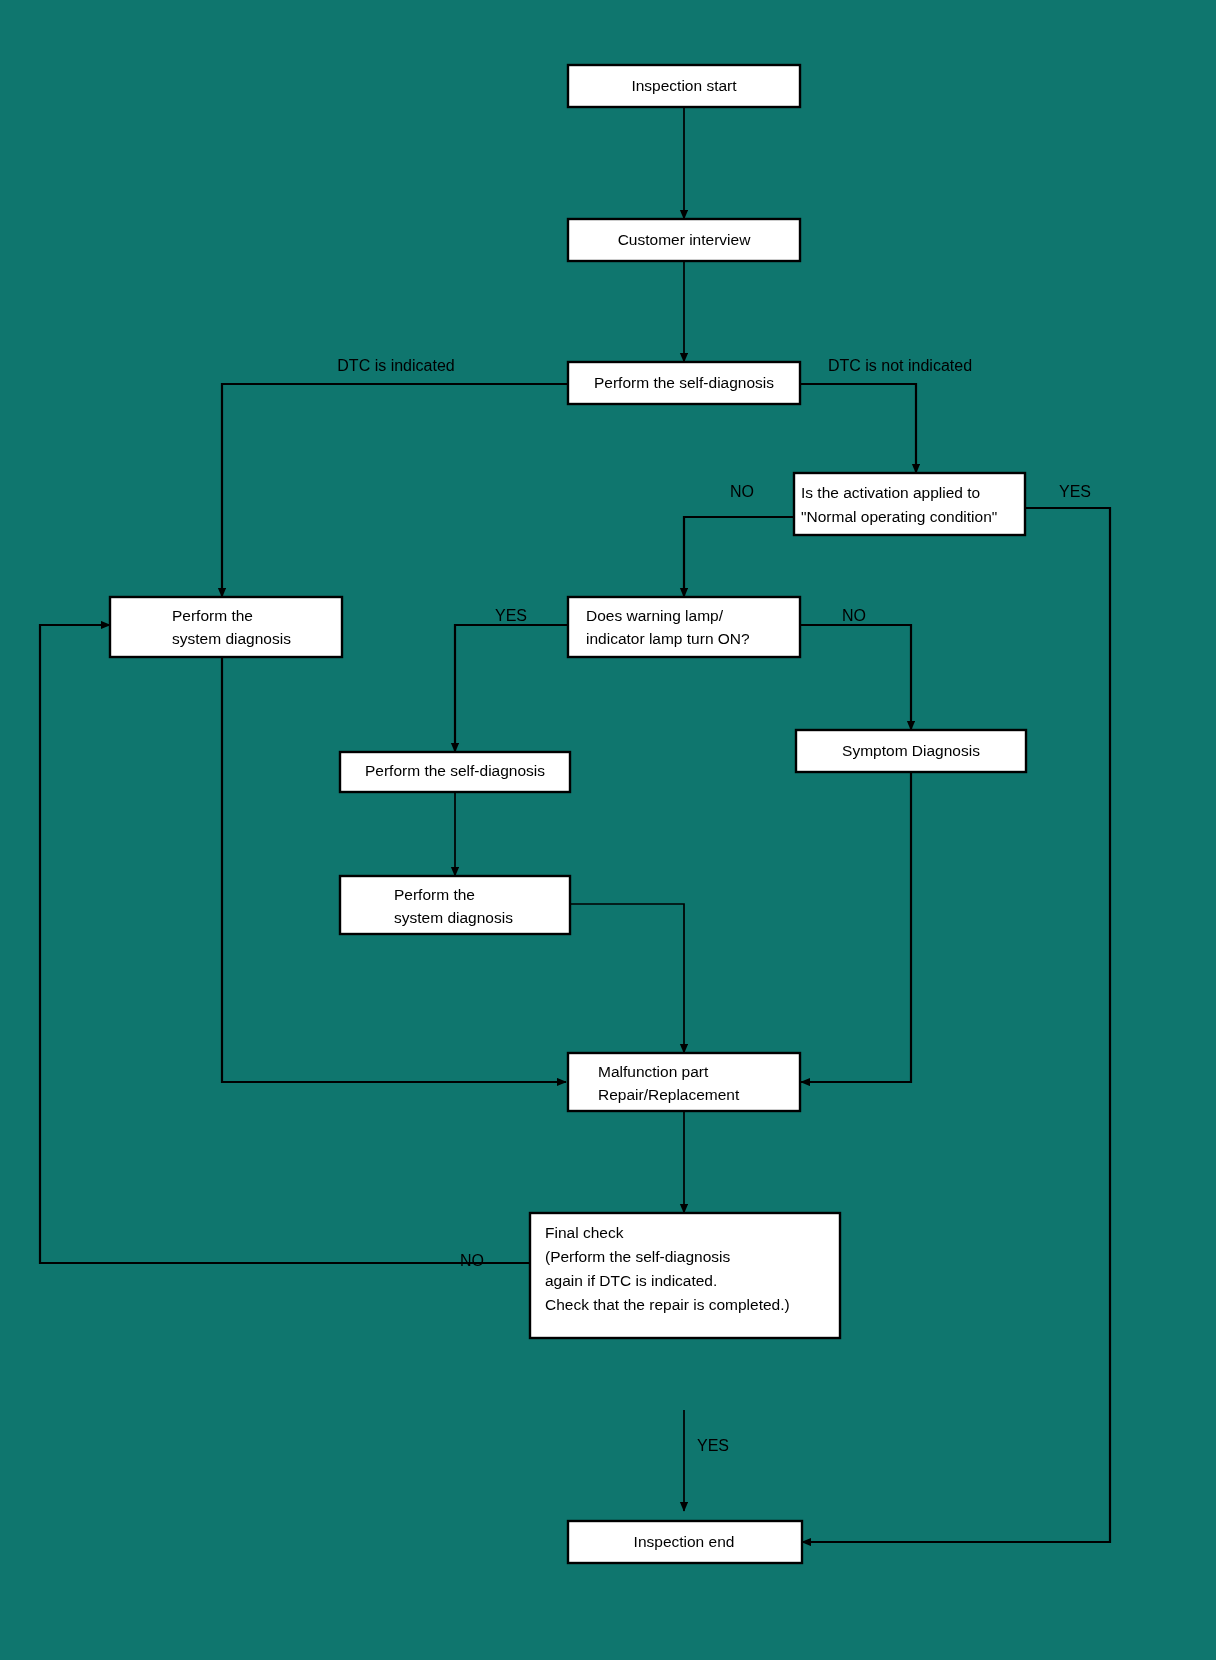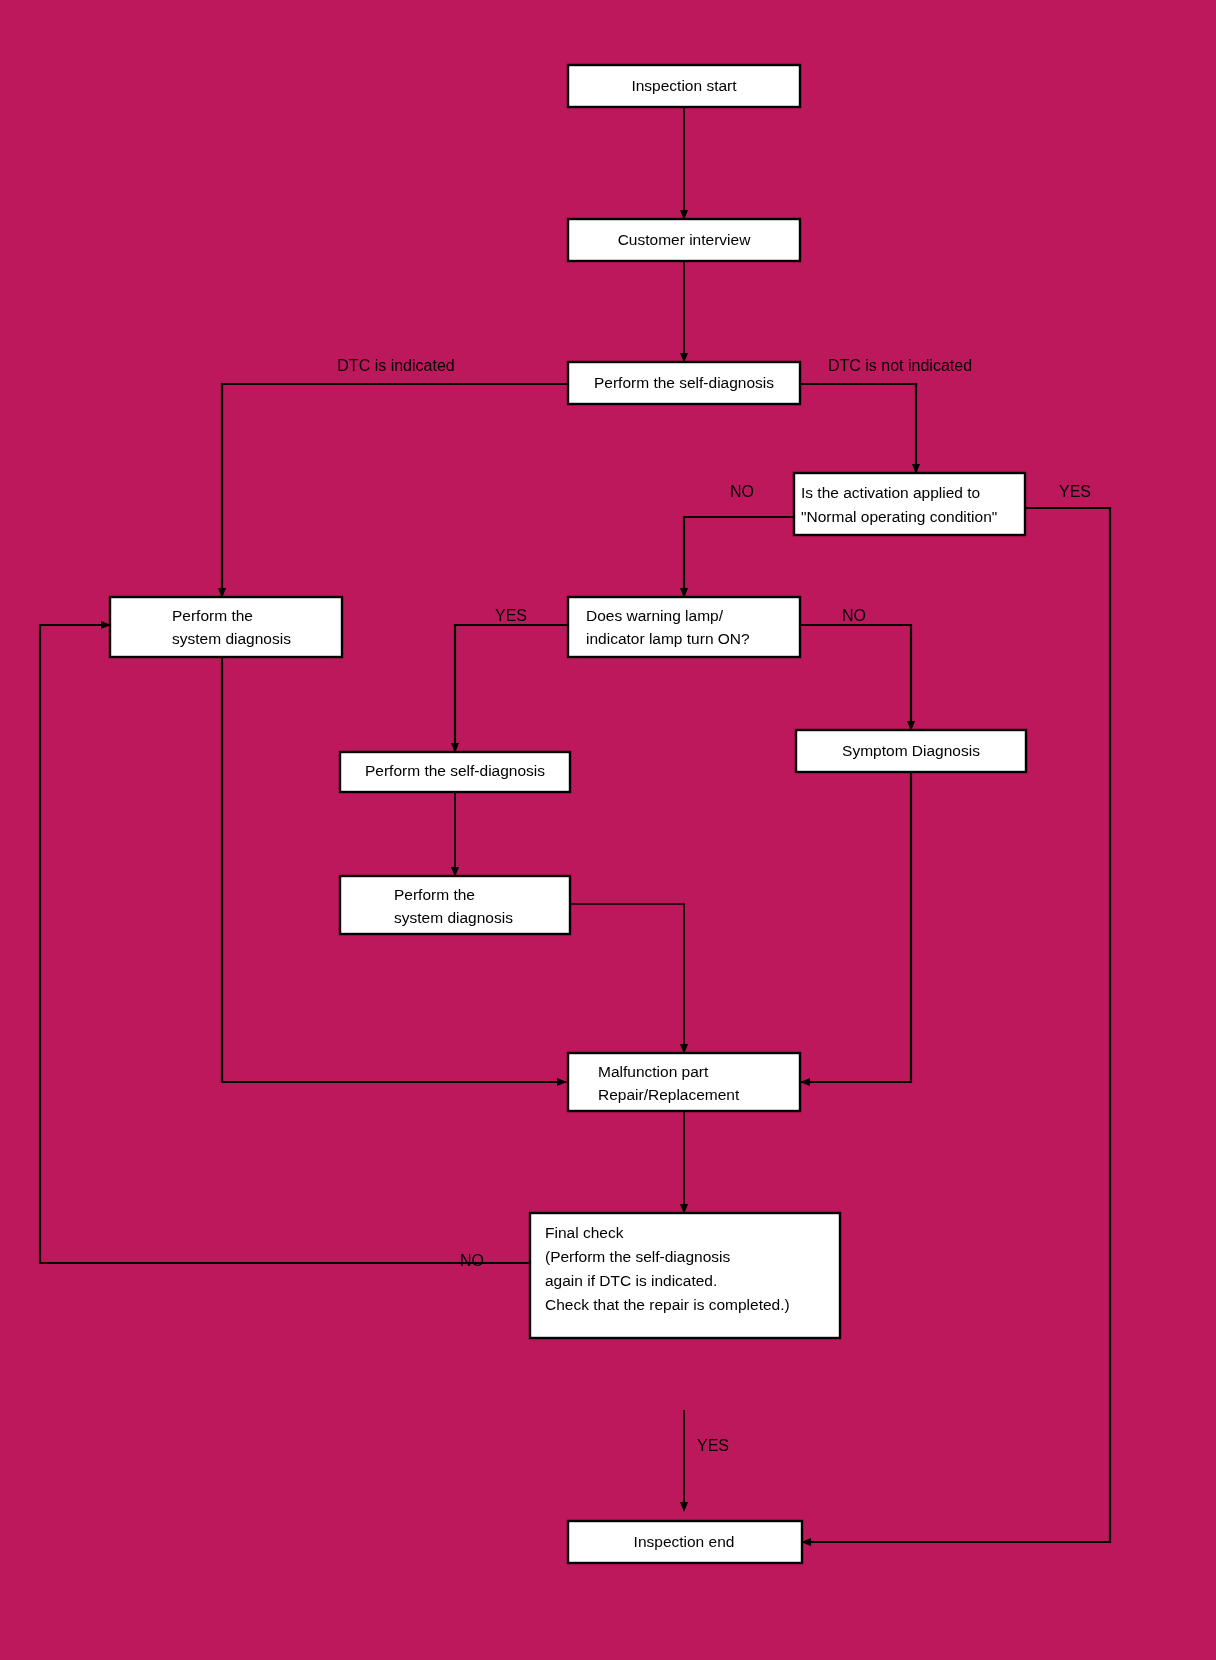--- a/index.html
+++ b/index.html
@@ -10,21 +10,21 @@
   body {
     width: 1216px;
     height: 1660px;
     font-family: "Liberation Sans", sans-serif;
     overflow: hidden;
   }
   #flowchart-root {
     position: relative;
     width: 1216px;
     height: 1660px;
-    background: #be185d;
+    background: #0f766e;
   }
   svg.flow {
     position: absolute;
     top: 0;
     left: 0;
     width: 1216px;
     height: 1660px;
   }
   .node-rect {
     fill: #ffffff;

